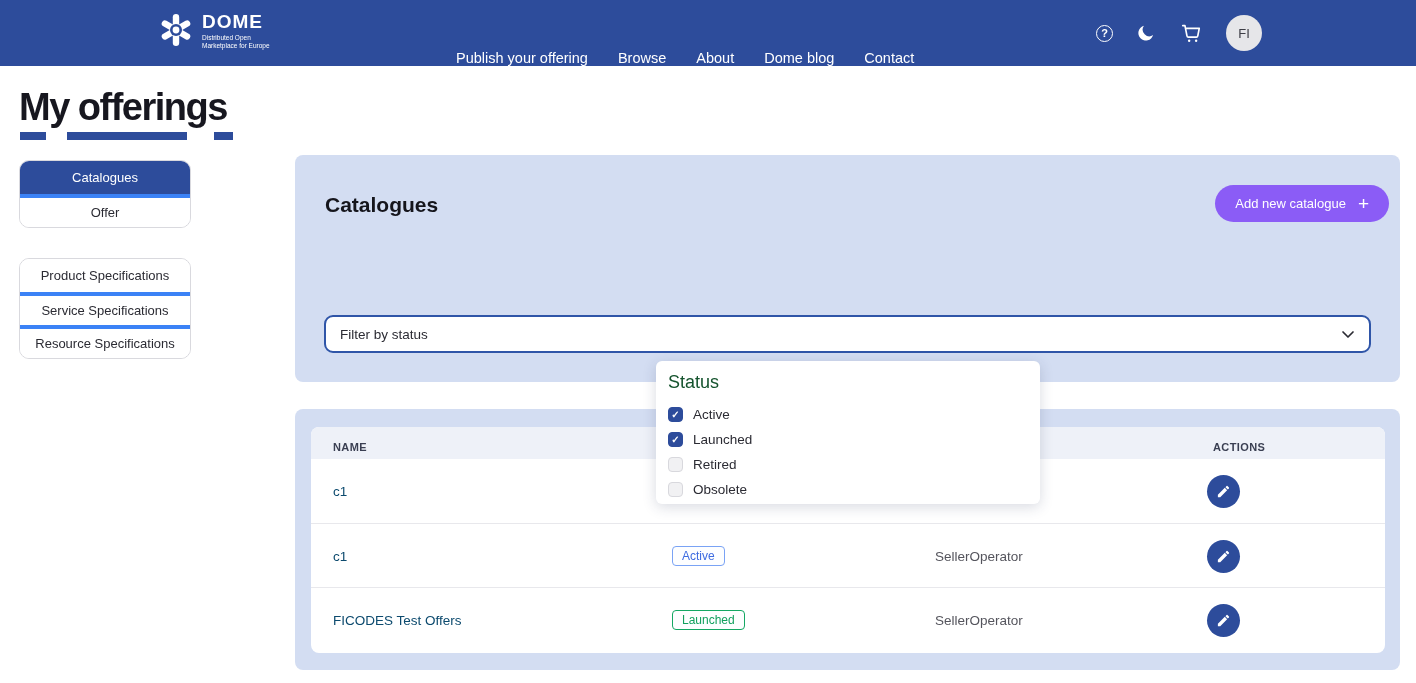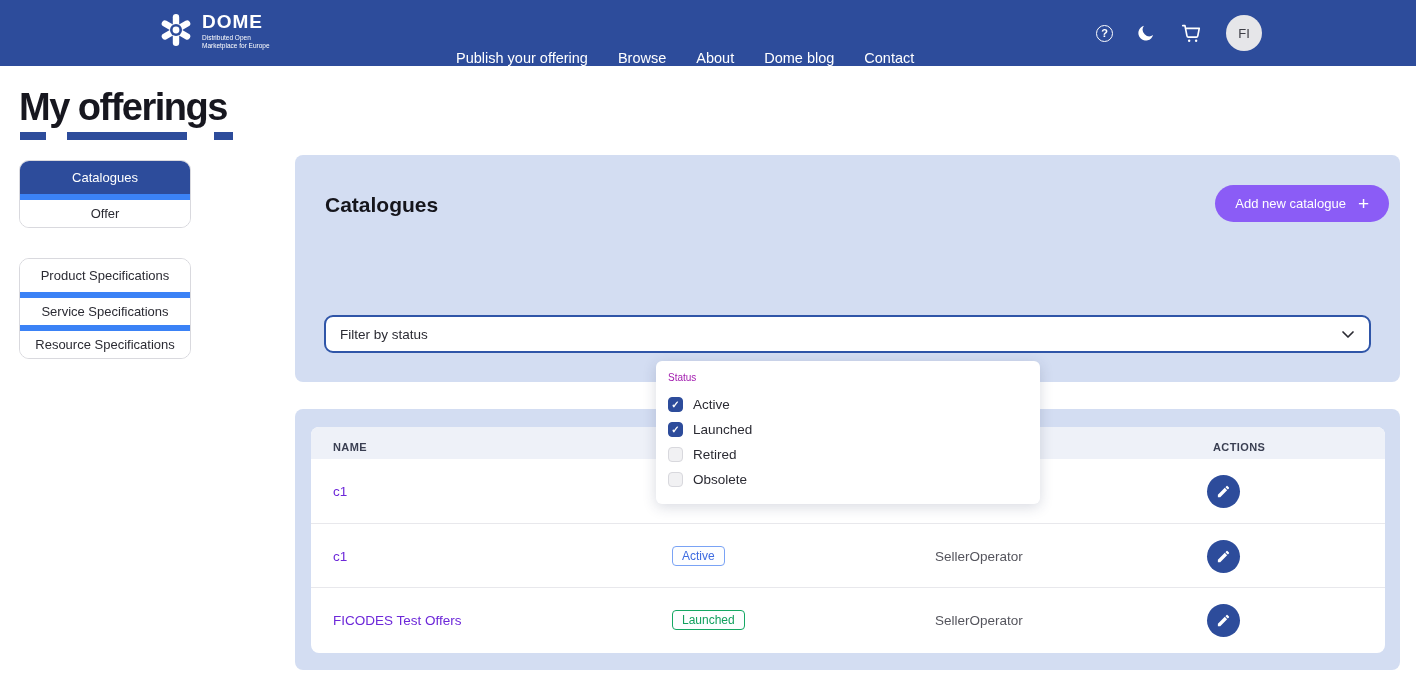--- a/index.html
+++ b/index.html
@@ -29,21 +29,21 @@
   .u2 { left:48px; width:120px; }
   .u3 { left:195px; width:19px; }
 
   
   .side-group { position:absolute; left:19px; width:172px; background:#fff;
     border:1px solid #d9d9de; border-radius:10px; overflow:hidden; }
   .side-group-1 { top:160px; }
   .side-group-2 { top:258px; }
   .side-item { height:33px; display:flex; align-items:center; justify-content:center;
     font-size:13px; color:#2b2b33; cursor:pointer; background:#fff; }
-  .side-item + .side-item { border-top:6px solid #3b82f6; }
+  .side-item + .side-item { border-top:4px solid #3b82f6; }
   .side-item.active { background:#2d4c9b; color:#fff; font-weight:500; }
 
   
   .panel { position:absolute; left:295px; width:1105px; background:#d3ddf2; border-radius:8px; }
   .panel-1 { top:155px; height:227px; }
   .panel-2 { top:409px; height:261px; }
 
   .panel-heading { position:absolute; left:30px; top:38px; font-size:21px; font-weight:800; color:#15151c; }
   .add-btn { position:absolute; right:11px; top:30px; height:37px; padding:0 20px;
     background:#8b5cf6; color:#fff; border:none; border-radius:19px; font-size:13px; font-weight:500;
@@ -53,39 +53,39 @@
   .filter-label-row { position:absolute; left:31px; top:293px; display:flex; align-items:center; gap:8px; }
   .filter-label { font-size:13.5px; font-weight:700; color:#15151c; }
   .select-box { position:absolute; left:29px; top:160px; width:1047px; height:38px; background:#fff;
     border:2.5px solid #2f55a8; border-radius:9px; display:flex; align-items:center;
     padding:0 14px; cursor:pointer; justify-content:space-between; }
   .select-value { font-size:13.5px; color:#2b2b33; }
 
   
   .dropdown { position:absolute; left:656px; top:361px; width:384px; height:143px; background:#fff;
     border-radius:6px; box-shadow:0 3px 14px rgba(40,50,90,.18); z-index:20; padding:11px 12px; }
-  .dropdown-title { font-size:10px; color:#a21caf; margin-bottom:9px; }
+  .dropdown-title { font-size:18px; color:#14532d; margin-bottom:9px; }
   .dd-option { display:flex; align-items:center; gap:10px; height:25px; cursor:pointer; }
   .checkbox { width:15px; height:15px; border-radius:4px; background:#f1f1f3; border:1px solid #d8d8dd;
     display:flex; align-items:center; justify-content:center; }
   .checkbox.checked { background:#2d4c9b; border-color:#2d4c9b; }
   .checkbox.checked::after { content:"✓"; color:#fff; font-size:10px; font-weight:bold; line-height:1; }
   .dd-option-label { font-size:13.5px; color:#2b2b33; }
 
   
   .table { position:absolute; left:16px; top:18px; width:1074px; height:226px; background:#fff;
     border-radius:8px; overflow:hidden; }
   .thead { position:relative; height:32px; background:#eef1f8; }
   .th { position:absolute; top:0; height:40px; display:flex; align-items:center;
     font-size:11px; font-weight:700; color:#3a3f52; letter-spacing:.4px; }
   .th-name { left:22px; }
   .th-actions { left:902px; }
   .trow { position:relative; height:64px; border-top:1px solid #e8e8ec; }
   .cell { position:absolute; top:0; height:64px; display:flex; align-items:center; }
-  .c-name { left:22px; font-size:13.5px; color:#6d28d9; }
+  .c-name { left:22px; font-size:13.5px; color:#0c4a6e; }
   .c-status { left:361px; }
   .c-role { left:624px; font-size:13.5px; color:#55555d; }
   .c-actions { left:896px; }
   .badge { font-size:12px; padding:2px 9px; border-radius:4px; background:#fdfeff; }
   .badge-blue { color:#3d6be0; border:1px solid #7aa3f5; }
   .badge-green { color:#12a05e; border:1px solid #14a763; }
   .edit-btn { width:33px; height:33px; border-radius:50%; background:#2d4c9b; border:none;
     display:flex; align-items:center; justify-content:center; cursor:pointer; }
 </style>
 </head>

